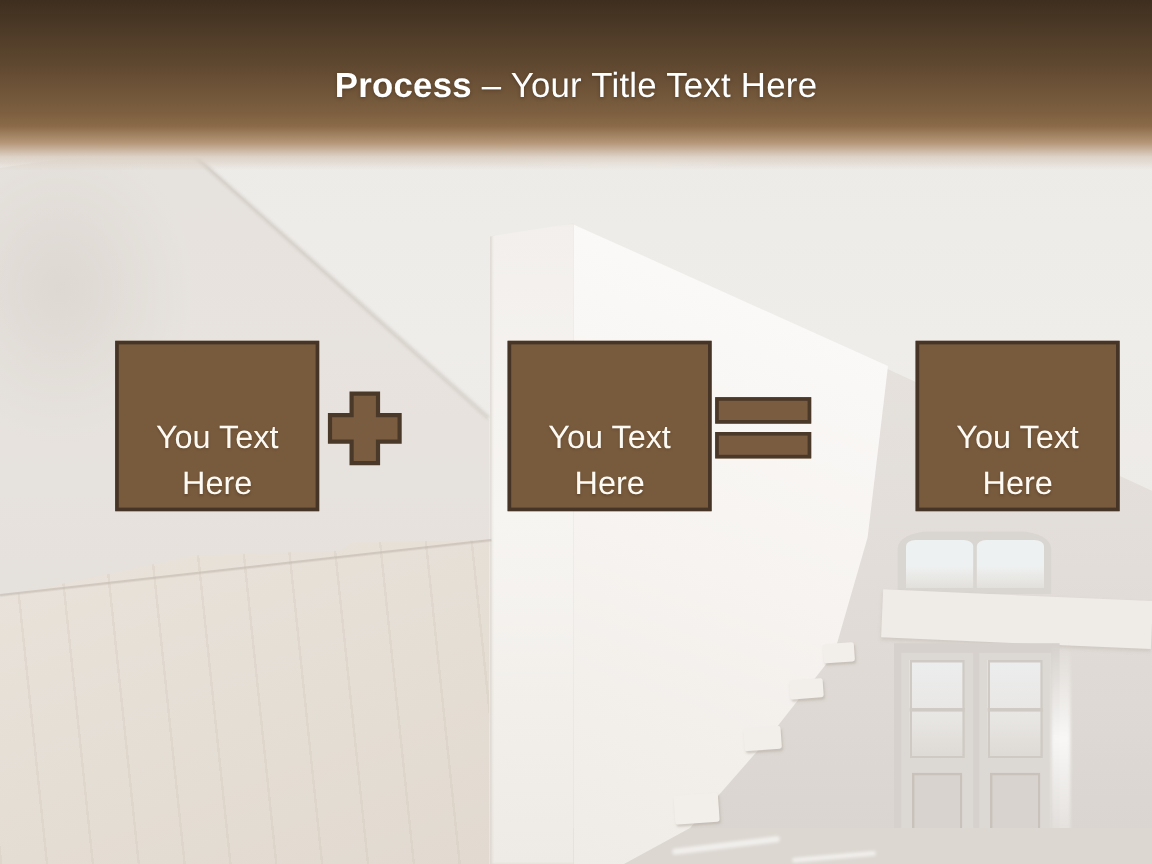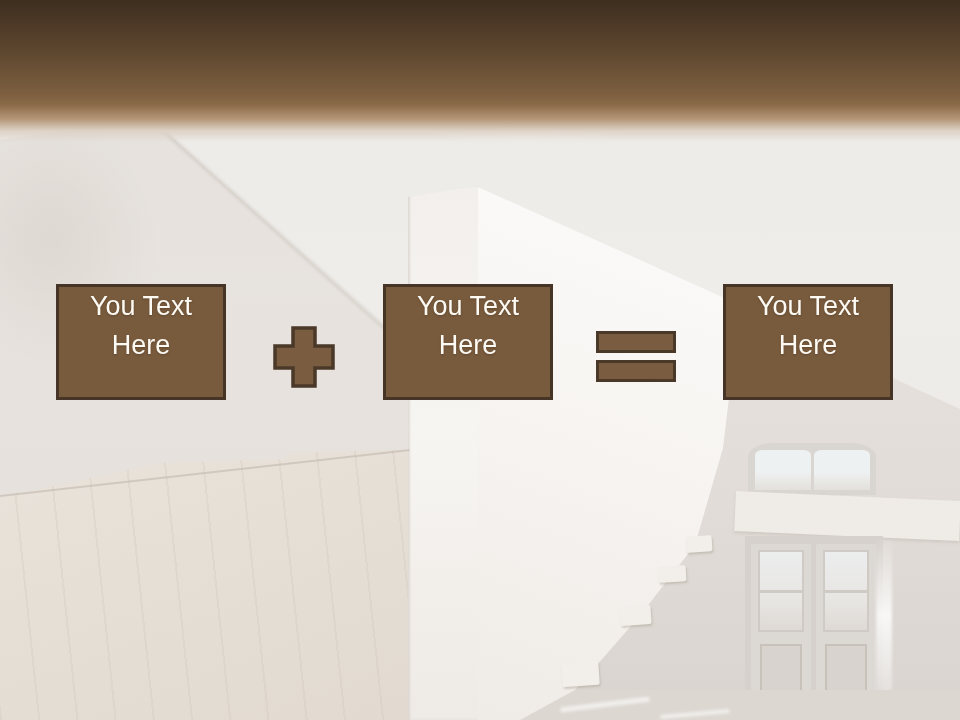--- a/index.html
+++ b/index.html
@@ -76,23 +76,23 @@
 
   
   .header{left:0;top:0;width:960px;height:142px;position:absolute;
     background:linear-gradient(180deg,var(--header-top) 0%,var(--header-mid) 38%,#7d5f40 66%,var(--header-bottom) 74%,#b69879 84%,#ddd2c6 92%,rgba(237,233,229,0) 100%);}
   .title{position:absolute;left:0;top:56px;width:960px;text-align:center;
     color:var(--text-white);font-size:29px;letter-spacing:.2px;
     text-shadow:0 1px 3px rgba(50,33,18,.45);}
   .title .bold{font-weight:bold;}
 
   
-  .pbox{position:absolute;top:284px;width:170px;height:116px;box-sizing:border-box;
+  .pbox{position:absolute;top:284px;width:170px;height:142px;box-sizing:border-box;
     background:var(--box-fill);border:3px solid var(--box-border);
-    display:flex;align-items:flex-start;justify-content:center;text-align:center;}
+    display:flex;align-items:flex-end;justify-content:center;text-align:center;margin-left:40px;}
   .pbox .lbl{display:block;width:140px;color:#fdfaf4;font-size:27px;line-height:1.45;
     text-shadow:0 1px 2px rgba(60,42,24,.35);}
   .box1{left:56px;} .box2{left:383px;} .box3{left:723px;}
   .op-plus{position:absolute;left:272px;top:325px;width:64px;height:64px;}
   .op-eq{position:absolute;left:596px;top:331px;width:80px;height:52px;}
   .eq-bar{position:absolute;left:0;width:80px;height:22px;box-sizing:border-box;
     background:var(--op-fill);border:3px solid var(--op-border);}
   .eq-bar.b1{top:0;} .eq-bar.b2{top:29px;}
 </style>
 </head>
@@ -135,20 +135,21 @@
     <div class="lamp l1"></div>
     <div class="lamp l2"></div>
     <div class="lamp l3"></div>
     <div class="lamp l4"></div>
 
     <div class="floor"></div>
     <div class="skirting"></div>
   </div>
 
   <div class="header"></div>
+  <div class="title"><span class="bold">Process</span> <span>– Your Title Text Here</span></div>
 
   <div class="pbox box1">
     <span class="lbl">You Text Here</span>
   </div>
 
   <svg class="op-plus" viewBox="0 0 64 64">
     <path d="M21 3 H43 V21 H61 V43 H43 V61 H21 V43 H3 V21 H21 Z" style="fill:var(--op-fill);stroke:var(--op-border);stroke-width:3.5;stroke-linejoin:miter;"></path>
   </svg>
 
   <div class="pbox box2">

